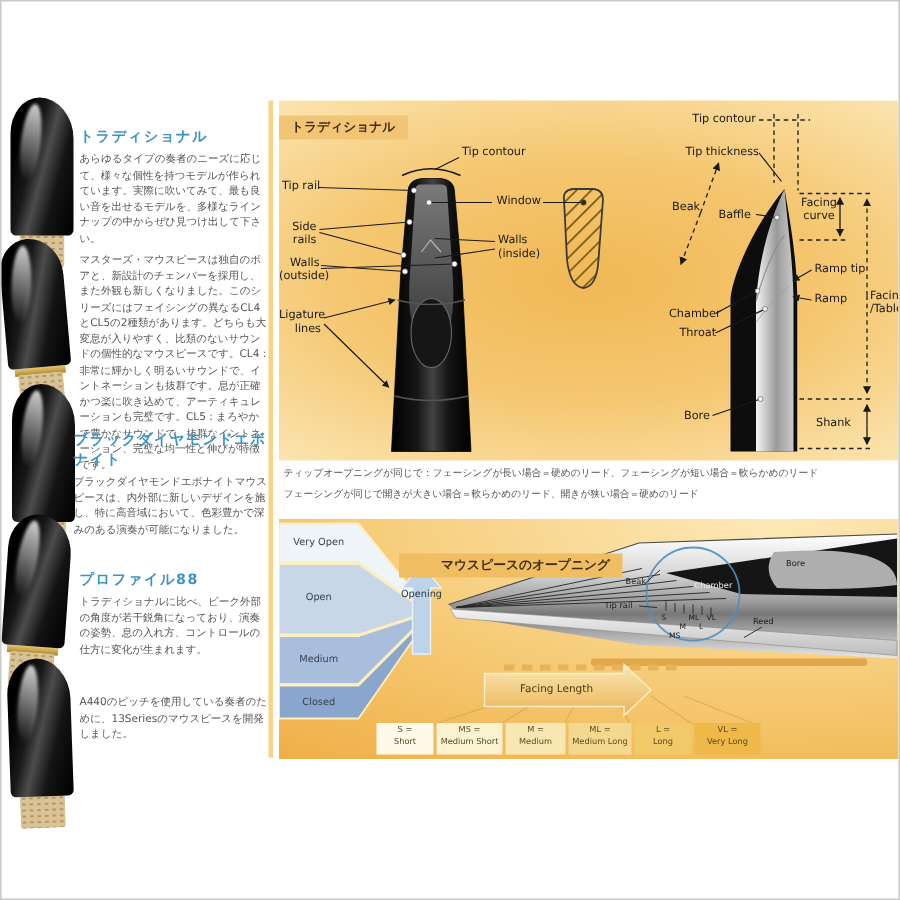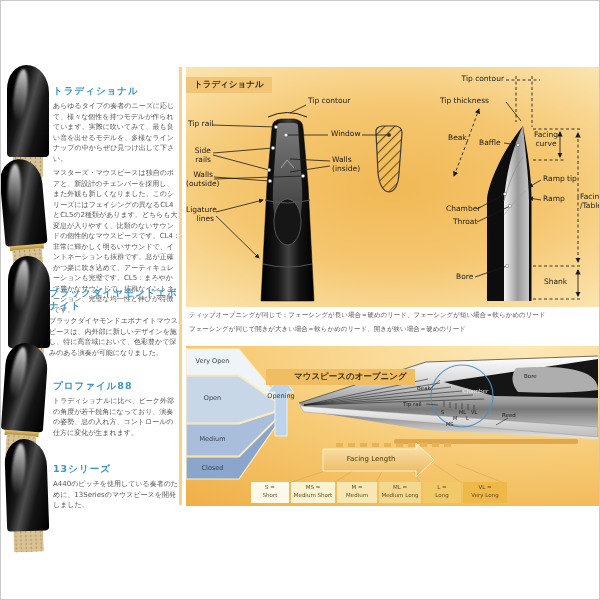--- a/index.html
+++ b/index.html
@@ -79,21 +79,20 @@
   </div>
   <div class="sec" style="top:286px;left:48px;width:131px;">
     <h3>ブラックダイヤモンドエボナイト</h3>
     <p>ブラックダイヤモンドエボナイトマウスピースは、内外部に新しいデザインを施し、特に高音域において、色彩豊かで深みのある演奏が可能になりました。</p>
   </div>
   <div class="sec" style="top:379px;">
     <h3>プロファイル88</h3>
     <p>トラディショナルに比べ、ビーク外部の角度が若干鋭角になっており、演奏の姿勢、息の入れ方、コントロールの仕方に変化が生まれます。</p>
   </div>
   <div class="sec" style="top:462px;">
-    <h3>13シリーズ</h3>
     <p>A440のピッチを使用している奏者のために、13Seriesのマウスピースを開発しました。</p>
   </div>
 
   <div class="divider"></div>
 
   <div class="diagram structure">
     <svg width="413" height="240" viewBox="0 0 413 240">
       <defs>
         <linearGradient id="gFront" x1="0" y1="0" x2="1" y2="0">
           <stop offset="0" stop-color="#000"></stop>
@@ -204,21 +203,21 @@
     <span class="dtitle" style="left:0;top:10px;">トラディショナル</span>
     <span class="dl" style="left:122px;top:30px;">Tip contour</span>
     <span class="dl ra" style="left:2px;top:53px;width:23px;">Tip rail</span>
     <span class="dl" style="left:145px;top:63px;">Window</span>
     <span class="dl ra wrap" style="left:0px;top:80px;width:25px;">Side rails</span>
     <span class="dl wrap" style="left:146px;top:89px;width:30px;">Walls (inside)</span>
     <span class="dl ra wrap" style="left:0px;top:104px;width:27px;">Walls (outside)</span>
     <span class="dl ra wrap" style="left:0px;top:139px;width:28px;">Ligature lines</span>
 
     <span class="dl ra" style="left:274px;top:8px;width:44px;">Tip contour</span>
-    <span class="dl ra" style="left:253px;top:30px;width:50px;">Tip thickness</span>
+    <span class="dl ra" style="left:270px;top:30px;width:50px;">Tip thickness</span>
     <span class="dl" style="left:262px;top:67px;">Beak</span>
     <span class="dl" style="left:293px;top:72px;">Baffle</span>
     <span class="dl ctr wrap" style="left:347px;top:64px;width:26px;">Facing curve</span>
     <span class="dl" style="left:357px;top:108px;">Ramp tip</span>
     <span class="dl" style="left:357px;top:128px;">Ramp</span>
     <span class="dl wrap" style="left:394px;top:126px;width:20px;">Facing /Table</span>
     <span class="dl" style="left:260px;top:138px;">Chamber</span>
     <span class="dl" style="left:267px;top:151px;">Throat</span>
     <span class="dl" style="left:270px;top:206px;">Bore</span>
     <span class="dl" style="left:358px;top:211px;">Shank</span>

